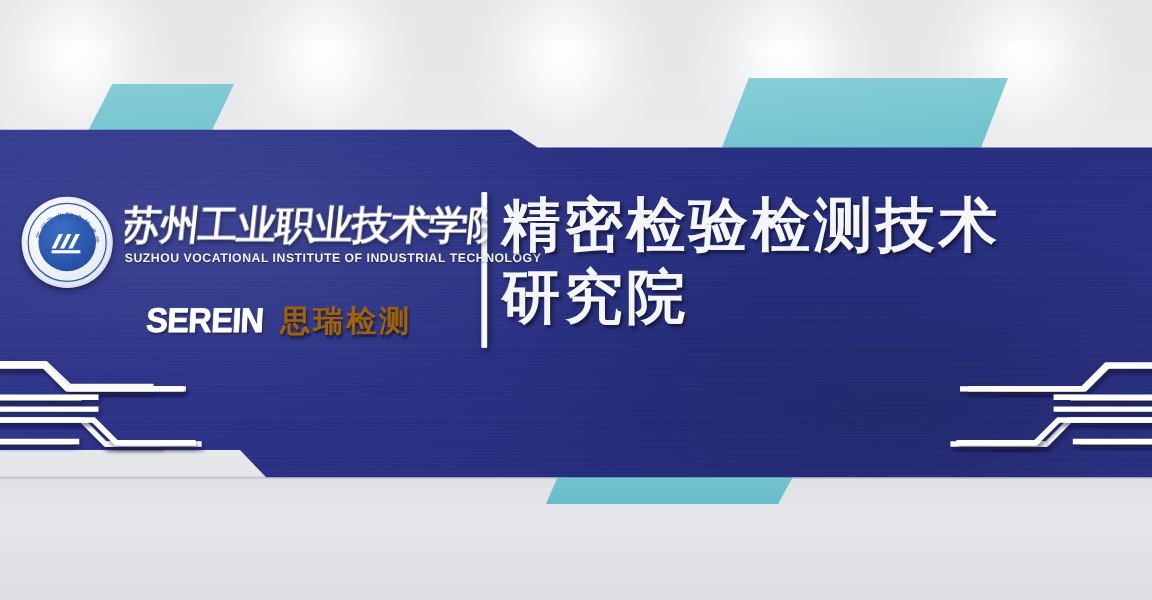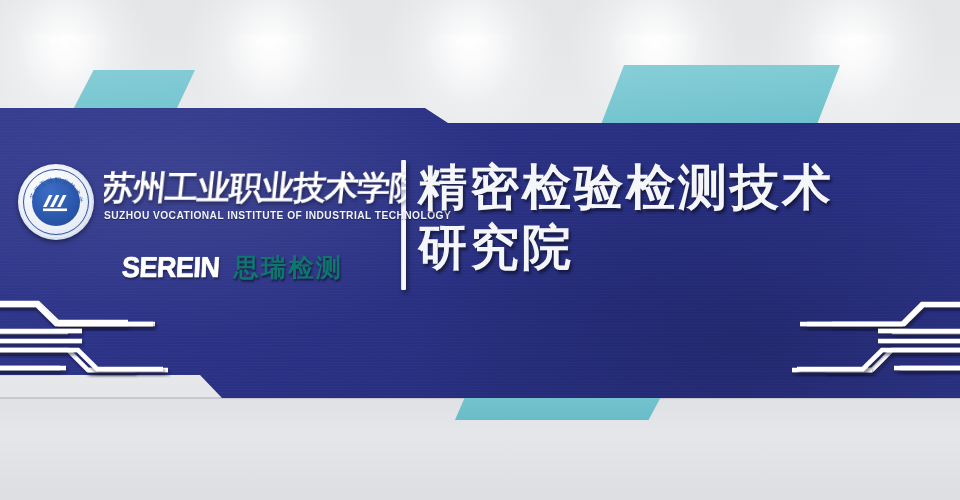--- a/index.html
+++ b/index.html
@@ -133,21 +133,21 @@
   }
   .serein-word{
     font-size:27px;font-weight:900;letter-spacing:-.5px;
     color:#ffffff;
     font-family:"Liberation Sans","DejaVu Sans",sans-serif;
     transform:skewX(-3deg) scaleY(1.06);
     text-shadow:1px 2px 2px rgba(0,0,0,.5),0 0 1px rgba(255,255,255,.8);
     -webkit-text-stroke:.6px #ffffff;
   }
   .serein-cn{
-    font-size:25px;font-weight:bold;color:#0f766e;
+    font-size:25px;font-weight:bold;color:#a16207;
     letter-spacing:2.5px;
     font-family:"DejaVu Sans","Liberation Sans",sans-serif;
     text-shadow:1px 2px 2px rgba(0,0,0,.5);
   }
 
   
   .divider{
     position:absolute;left:401px;top:160px;width:5px;height:130px;
     background:linear-gradient(to right,#cfd4e4 0%,#ffffff 40%,#eef1f7 100%);
     box-shadow:2px 3px 5px rgba(0,0,0,.45);

